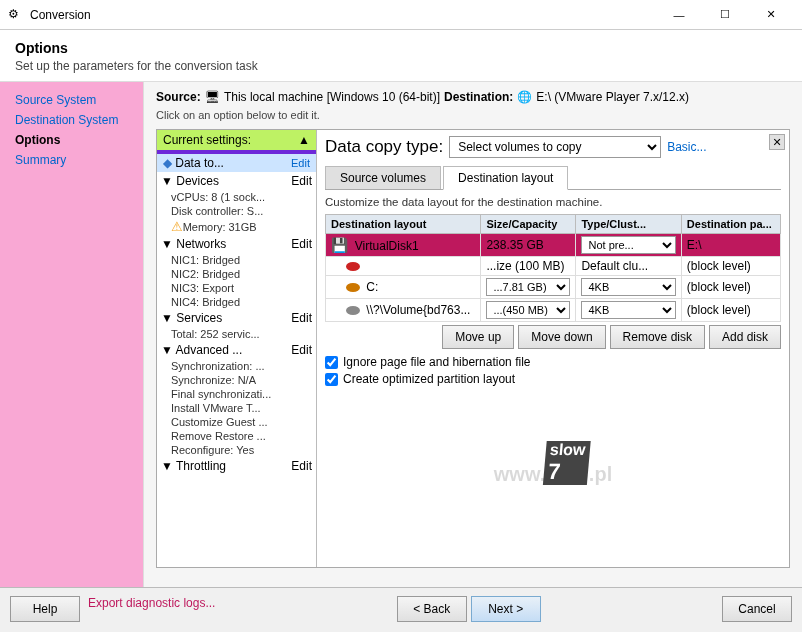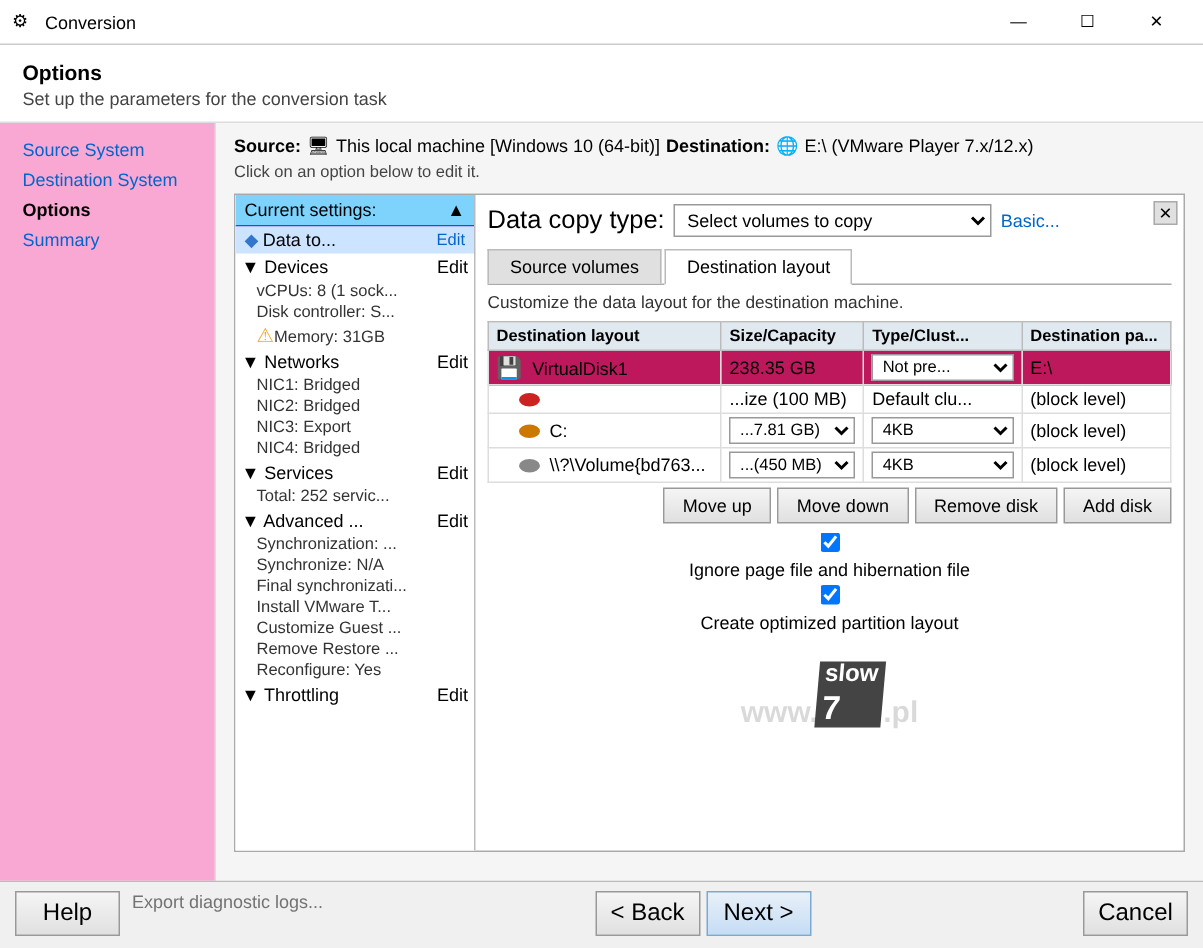--- a/index.html
+++ b/index.html
@@ -91,24 +91,24 @@
     }
 
     .settings-list {
       width: 160px;
       background: #fff;
       border-right: 1px solid #bbb;
       overflow-y: auto;
       font-size: 11.5px;
     }
     .settings-list-header {
-      background: #7dd3fc;
+      background: #bef264;
       padding: 3px 6px;
       font-size: 11px;
-      border-bottom: 1px solid #6d28d9;
+      border-bottom: 4px solid #6d28d9;
       display: flex;
       align-items: flex-start;
       justify-content: space-between;
     }
     .settings-item {
       padding: 2px 6px;
       display: flex;
       align-items: center;
       justify-content: space-between;
       cursor: pointer;
@@ -247,48 +247,47 @@
     
     .checkboxes-area {
       margin-top: 6px;
       font-size: 12px;
     }
     .checkbox-row {
       display: flex;
       align-items: center;
       gap: 5px;
       margin-bottom: 3px;
-      flex-direction: column;
     }
 
     
     .footer {
       height: 42px;
       background: #f0f0f0;
       border-top: 1px solid #bbb;
       display: flex;
       align-items: center;
       justify-content: space-between;
       padding: 0 10px;
     }
     .footer-left { display: flex; gap: 8px; }
     .footer-center { display: flex; gap: 4px; }
     .footer-btn {
       padding: 5px 2px;
       border: 1px solid #999;
       background: linear-gradient(to bottom, #f5f5f5, #e0e0e0);
       cursor: pointer;
-      font-size: 16px;
+      font-size: 12px;
       min-width: 70px;
     }
     .footer-btn.next-btn {
       background: linear-gradient(to bottom, #e8f0f8, #c5ddf5);
       border-color: #7aaad0;
     }
-    .export-link { color: #737373; cursor: pointer; font-size: 12px; text-align: center; }
+    .export-link { color: #be185d; cursor: pointer; font-size: 12px; text-align: center; }
   </style>
 </head>
 <body>
 
 <div class="title-bar">
   <span class="title-bar-icon">⚙</span>
   <span class="title-bar-text">Conversion</span>
   <div class="title-bar-buttons">
     <button class="title-btn">—</button>
     <button class="title-btn">☐</button>

